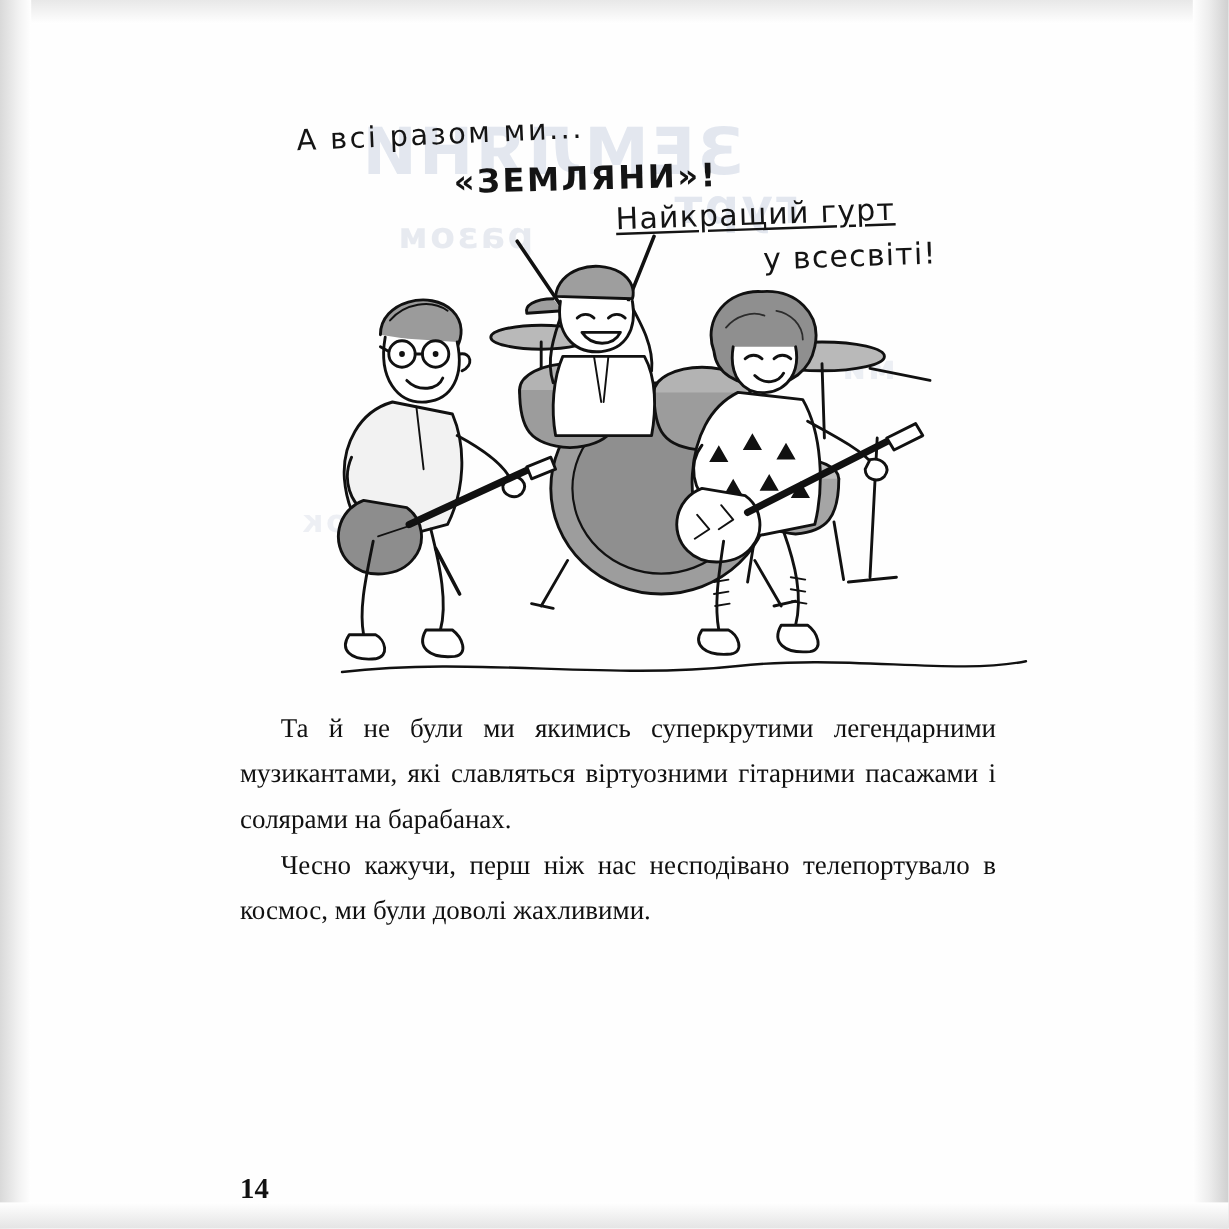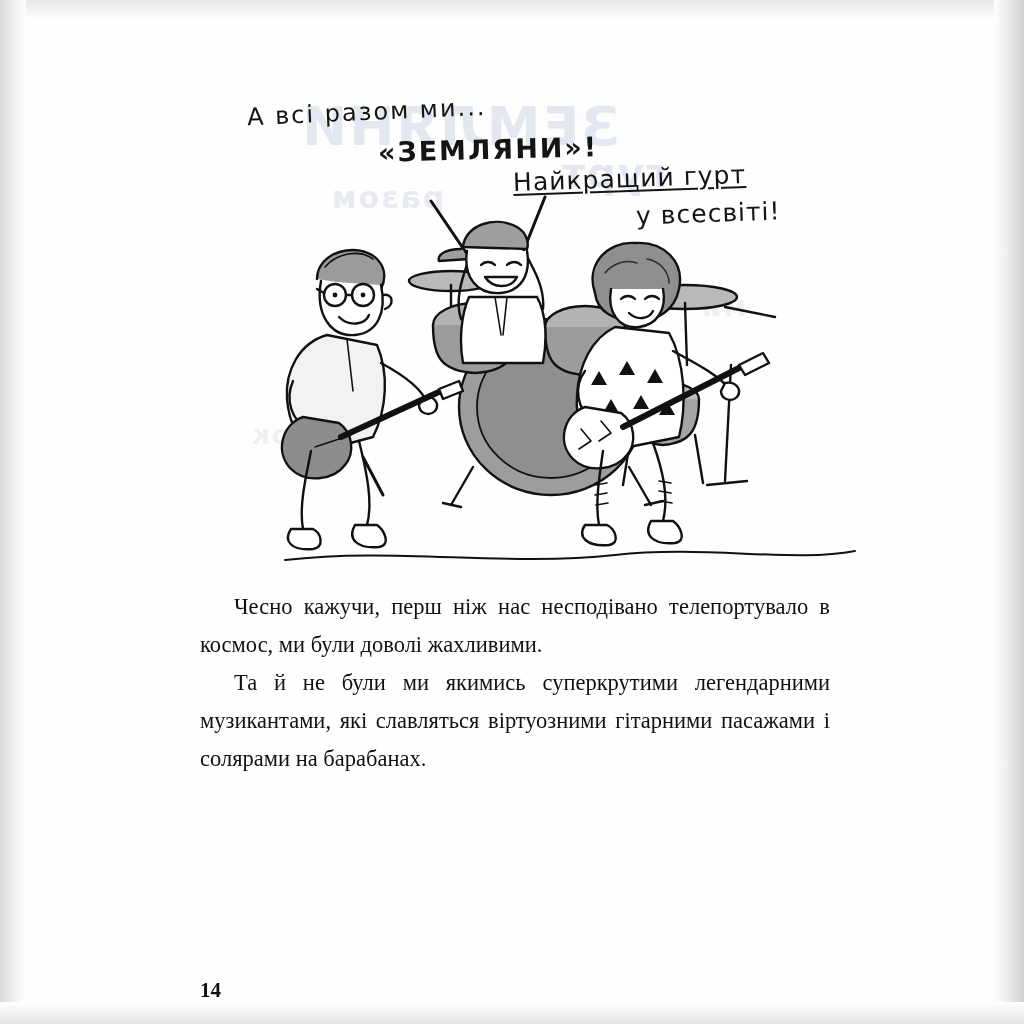--- a/index.html
+++ b/index.html
@@ -115,21 +115,21 @@
   .body-text p {
     margin: 0;
     text-indent: 34px;
   }
   .folio {
     position: absolute;
     left: 200px;
     top: 978px;
     font-family: "Liberation Serif", serif;
     font-weight: bold;
-    font-size: 21px;
+    font-size: 24px;
     color: #111;
   }
 </style>
 </head>
 <body>
 
 <div class="page">
 
   <div class="page-edge-top"></div>
   <div class="page-edge-left"></div>
@@ -258,18 +258,18 @@
         <path d="M404 296 L416 298 M404 306 L416 308 M405 316 L417 318" stroke-width="1.6"></path>
         <path d="M330 340 C322 352, 332 362, 354 360 C366 358, 360 344, 352 340 Z" fill="#fff" stroke="#111"></path>
         <path d="M396 336 C388 350, 398 360, 420 358 C432 356, 426 342, 418 336 Z" fill="#fff" stroke="#111"></path>
 
         <path d="M108 272 L128 310" stroke-width="3"></path>
       </g>
     </svg>
   </div>
 
   <div class="body-text">
+    <p>Та й не були ми якимись суперкрутими легендарними музикантами, які славляться віртуозними гітарними пасажами і солярами на барабанах.</p>
     <p>Чесно кажучи, перш ніж нас несподівано телепортувало в космос, ми були доволі жахливими.</p>
-    <p>Та й не були ми якимись суперкрутими легендарними музикантами, які славляться віртуозними гітарними пасажами і солярами на барабанах.</p>
   </div>
 
   <div class="folio">14</div>
 </div>
 
 </body></html>

